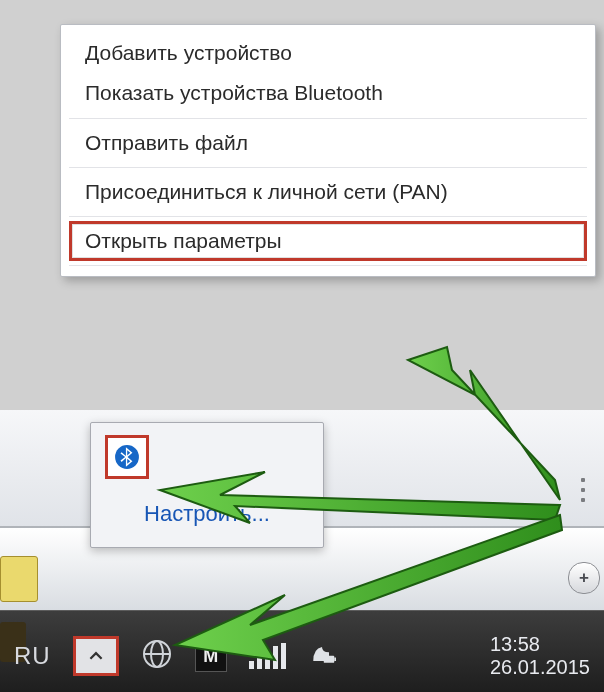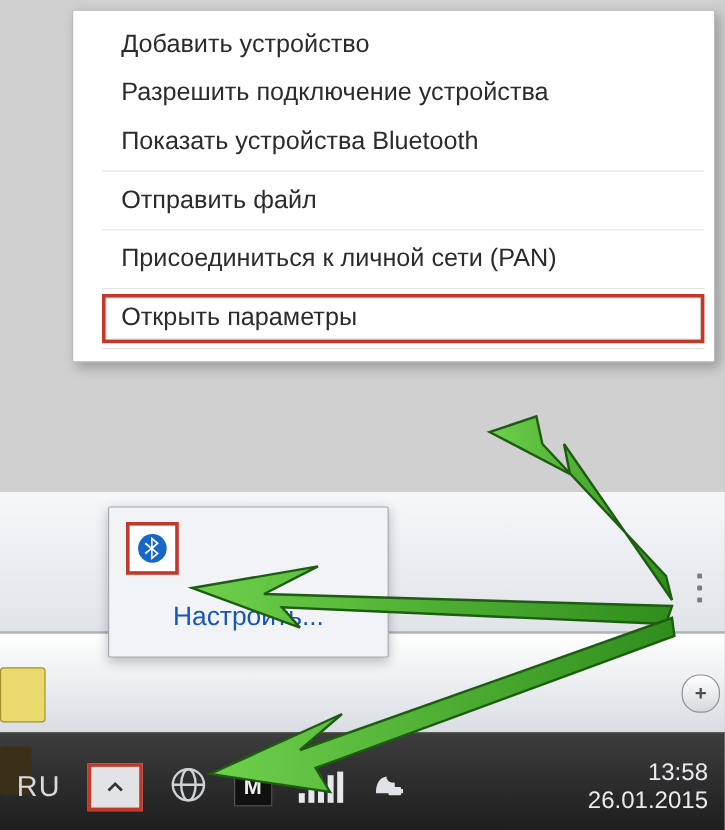--- a/index.html
+++ b/index.html
@@ -9,21 +9,21 @@
   .bg-strip-bottom{position:absolute;left:0;right:0;bottom:0;height:82px;background:linear-gradient(#3d3d3d,#1e1e1e);box-shadow:inset 0 1px 0 #5c5c5c}
   .bg-strip-mid{position:absolute;left:0;right:0;bottom:82px;height:82px;background:linear-gradient(#ffffff,#d9dde2);border-top:2px solid #b0b4b9}
   .bg-strip-mid2{position:absolute;left:0;right:0;bottom:164px;height:118px;background:linear-gradient(#f6f7f9,#e0e3e8)}
   .left-yellow{position:absolute;left:0;bottom:90px;width:36px;height:44px;background:#ead96d;border:1px solid #a58f2f;border-radius:3px}
   .left-yellow2{position:absolute;left:0;bottom:30px;width:26px;height:40px;background:#3a3018;border-radius:3px}
   .dots-col{position:absolute;right:14px;bottom:190px;width:14px;display:flex;flex-direction:column;gap:6px;align-items:center}
   .dots-col span{width:4px;height:4px;background:#7a7c80;border-radius:1px}
   .zoom-btn{position:absolute;right:4px;bottom:98px;width:30px;height:30px;border:1px solid #8d8f94;border-radius:15px;background:linear-gradient(#ffffff,#d6d8dc);display:flex;align-items:center;justify-content:center;color:#4a4c52;font-size:17px;font-weight:bold}
 
   
-  .context-menu{position:absolute;left:60px;top:8px;right:8px;background:#ffffff;border:1px solid #b9bcc2;border-radius:2px;box-shadow:4px 4px 10px rgba(0,0,0,.25);padding:8px 0 6px 16px}
+  .context-menu{position:absolute;left:60px;top:24px;right:8px;background:#ffffff;border:1px solid #b9bcc2;border-radius:2px;box-shadow:4px 4px 10px rgba(0,0,0,.25);padding:8px 0 6px 0}
   .context-menu .item{padding:7px 24px 7px 24px;font-size:21px;color:#2b2b2b;cursor:default;line-height:1.25}
   .context-menu .item.bold{font-weight:400}
   .context-menu .sep{margin:4px 8px;height:1px;background:#e2e3e7}
   .context-menu .item.hl{position:relative}
   .context-menu .item.hl::before{content:"";position:absolute;left:8px;right:8px;top:0;bottom:0;border:3px solid #c0392b;box-shadow:0 0 0 1px rgba(0,0,0,.12) inset;pointer-events:none}
 
   
   .tray-popup{position:absolute;left:90px;bottom:144px;width:232px;background:#f2f3f6;border:1px solid #a8aab1;border-radius:2px;box-shadow:0 3px 10px rgba(0,0,0,.25)}
   .tray-popup .icon-row{padding:12px 14px 4px 14px;display:flex;gap:10px}
   .bt-icon{position:relative;width:38px;height:38px;border:3px solid #c0392b;display:flex;align-items:center;justify-content:center;background:#ffffff}
@@ -40,21 +40,21 @@
   .tb .globe svg{width:32px;height:32px}
   .tb .malw{width:30px;height:30px;background:#111;border:1px solid #555;display:flex;align-items:center;justify-content:center;color:#eee;font-weight:bold;font-size:18px}
   .tb .bars{display:flex;align-items:flex-end;gap:3px;height:26px}
   .tb .bars span{width:5px;background:#e6e8ec}
   .tb .bars span:nth-child(1){height:8px}
   .tb .bars span:nth-child(2){height:13px}
   .tb .bars span:nth-child(3){height:18px}
   .tb .bars span:nth-child(4){height:23px}
   .tb .bars span:nth-child(5){height:26px}
   .tb .batt svg{width:28px;height:28px}
-  .tb .clock{margin-left:auto;color:#e8eaef;font-size:20px;text-align:right;line-height:1.15}
+  .tb .clock{margin-left:auto;color:#e8eaef;font-size:20px;text-align:left;line-height:1.15}
 
   
   .arrows{position:absolute;left:0;top:0;width:604px;height:692px;pointer-events:none}
 </style>
 </head>
 <body>
 
 <div class="stage">
 
   <div class="bg-strip-mid2"></div>
@@ -64,21 +64,20 @@
   <div class="left-yellow2"></div>
   <div class="dots-col">
       <span></span>
       <span></span>
       <span></span>
     </div>
   <div class="zoom-btn">+</div>
 
   <div class="context-menu">
     <div class="item">Добавить устройство</div>
-    <div class="item">Разрешить подключение устройства</div>
     <div class="item bold">Показать устройства Bluetooth</div>
     <div class="sep"></div>
     <div class="item">Отправить файл</div>
     <div class="sep"></div>
     <div class="item">Присоединиться к личной сети (PAN)</div>
     <div class="sep"></div>
     <div class="item hl">Открыть параметры</div>
     <div class="sep"></div>
   </div>
 

